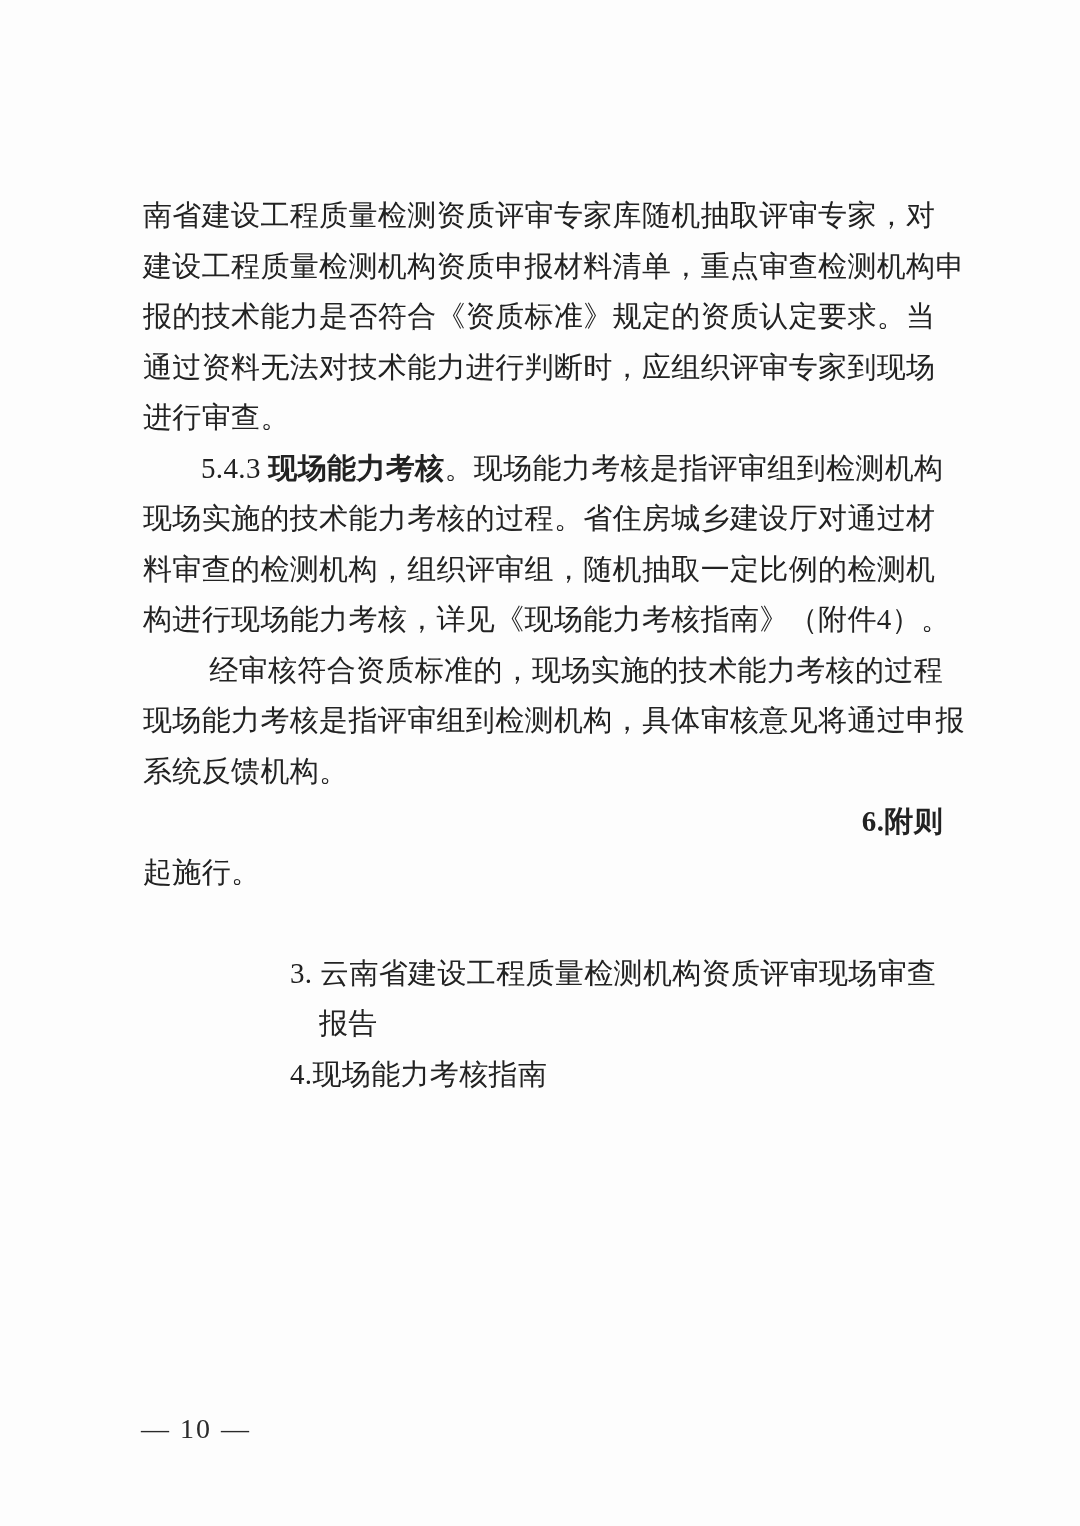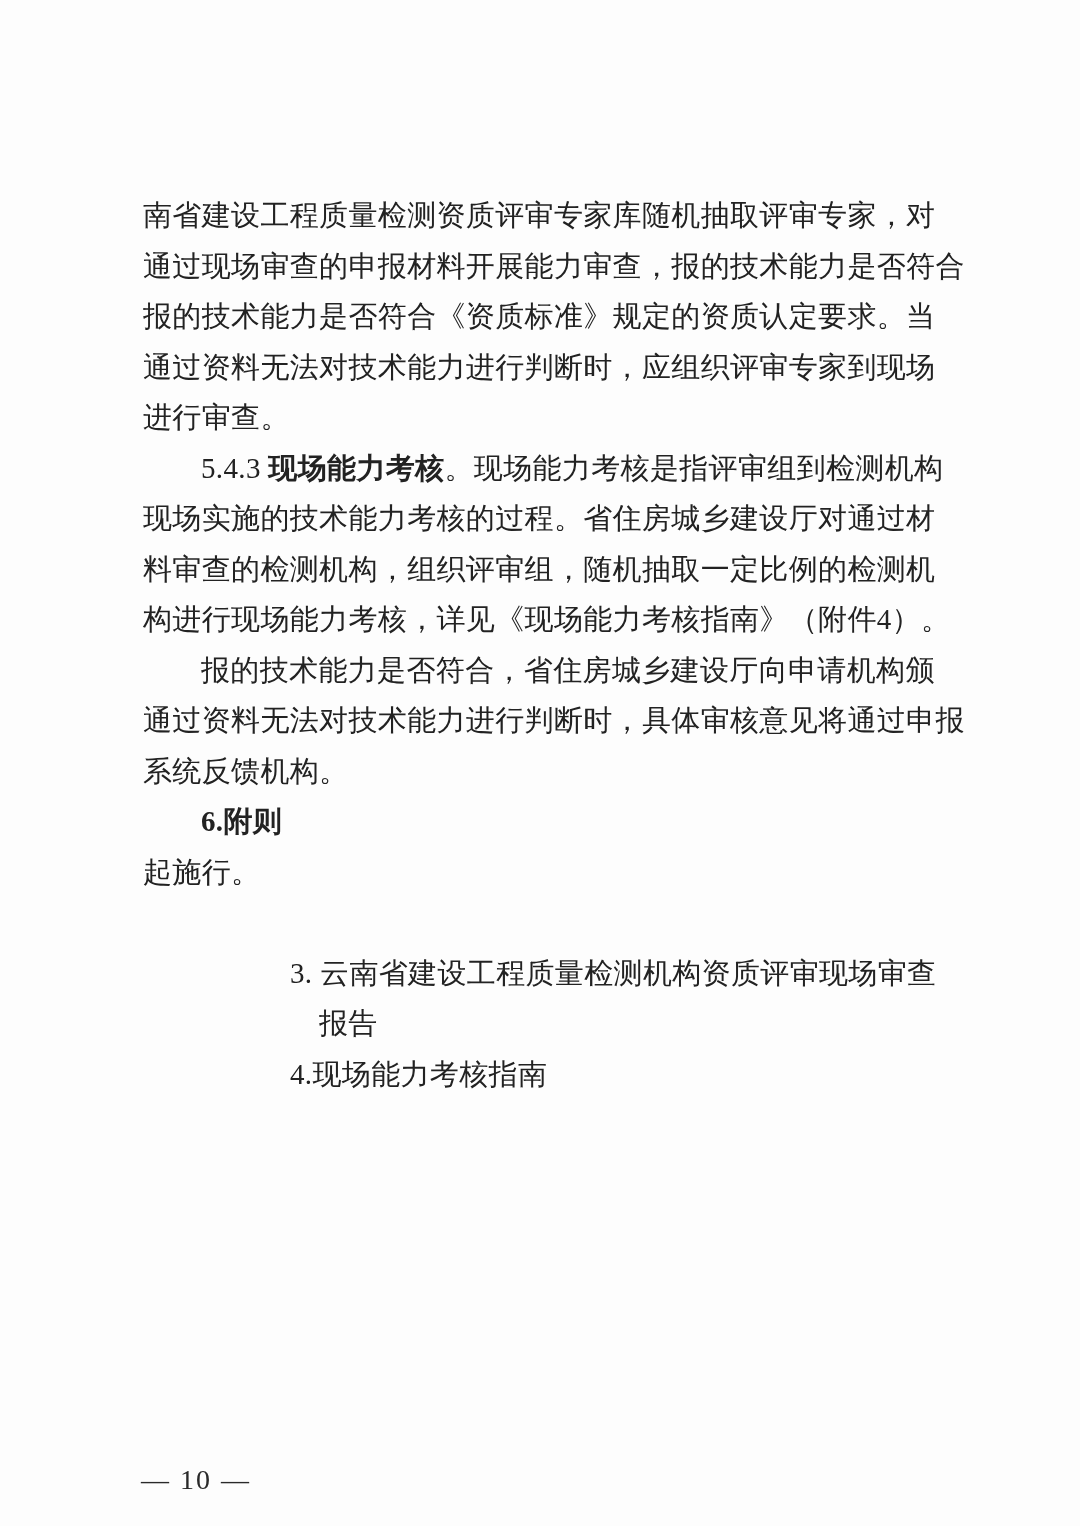--- a/index.html
+++ b/index.html
@@ -22,48 +22,48 @@
   }
   .line {
     height: 50.5px;
     line-height: 50.5px;
     font-size: 29px;
     letter-spacing: 0.35px;
     white-space: nowrap;
     color: #222222;
   }
   .line.spacer { height: 50.5px; }
-  .indent-para { padding-left: 58px; }
+  .indent-para { padding-left: 58px; text-align: right; }
   .indent-attach-item { padding-left: 147px; }
   .indent-attach-wrap { padding-left: 176px; }
   .bold { font-weight: bold; }
   .footer {
     position: absolute;
-    left: 141px; top: 1464px;
+    left: 141px; top: 1413px;
     font-size: 28px;
     letter-spacing: 2px;
     color: #2a2a2a;
   }
 </style>
 </head>
 <body>
 
 <div class="page">
   <div class="doc-body">
       <div class="line"><span>南省建设工程质量检测资质评审专家库随机抽取评审专家，对</span></div>
-      <div class="line"><span>通过现场审查的申报材料开展能力审查，报的技术能力是否符合</span></div>
+      <div class="line"><span>建设工程质量检测机构资质申报材料清单，重点审查检测机构申</span></div>
       <div class="line"><span>报的技术能力是否符合《资质标准》规定的资质认定要求。当</span></div>
       <div class="line"><span>通过资料无法对技术能力进行判断时，应组织评审专家到现场</span></div>
       <div class="line"><span>进行审查。</span></div>
       <div class="line indent-para"><span>5.4.3 </span><span class="bold">现场能力考核</span><span>。现场能力考核是指评审组到检测机构</span></div>
       <div class="line"><span>现场实施的技术能力考核的过程。省住房城乡建设厅对通过材</span></div>
       <div class="line"><span>料审查的检测机构，组织评审组，随机抽取一定比例的检测机</span></div>
       <div class="line"><span>构进行现场能力考核，详见《现场能力考核指南》（附件4）。</span></div>
-      <div class="line indent-para"><span>报的技术能力是否符合，省住房城乡建设厅向申请机构颁</span></div>
-      <div class="line"><span>通过资料无法对技术能力进行判断时，具体审核意见将通过申报</span></div>
+      <div class="line indent-para"><span>经审核符合资质标准的，现场实施的技术能力考核的过程</span></div>
+      <div class="line"><span>现场能力考核是指评审组到检测机构，具体审核意见将通过申报</span></div>
       <div class="line"><span>系统反馈机构。</span></div>
       <div class="line indent-para"><span class="bold">6.</span><span class="bold">附则</span></div>
       <div class="line"><span>起施行。</span></div>
       <div class="line spacer"></div>
       <div class="line indent-attach-item"><span>3. 云南省建设工程质量检测机构资质评审现场审查</span></div>
       <div class="line indent-attach-wrap"><span>报告</span></div>
       <div class="line indent-attach-item"><span>4.现场能力考核指南</span></div>
     </div>
   <div class="footer">— 10 —</div>
 </div>

